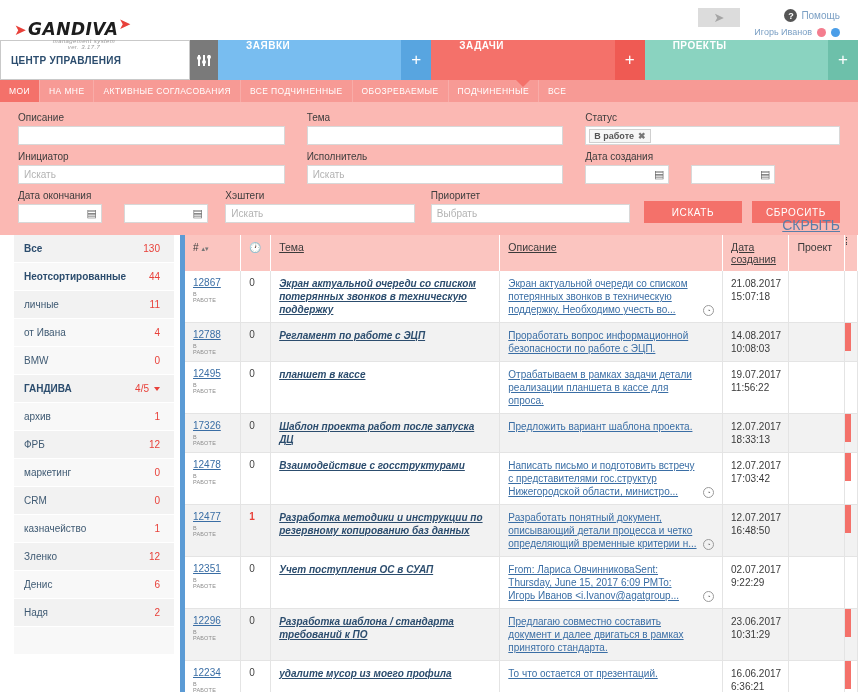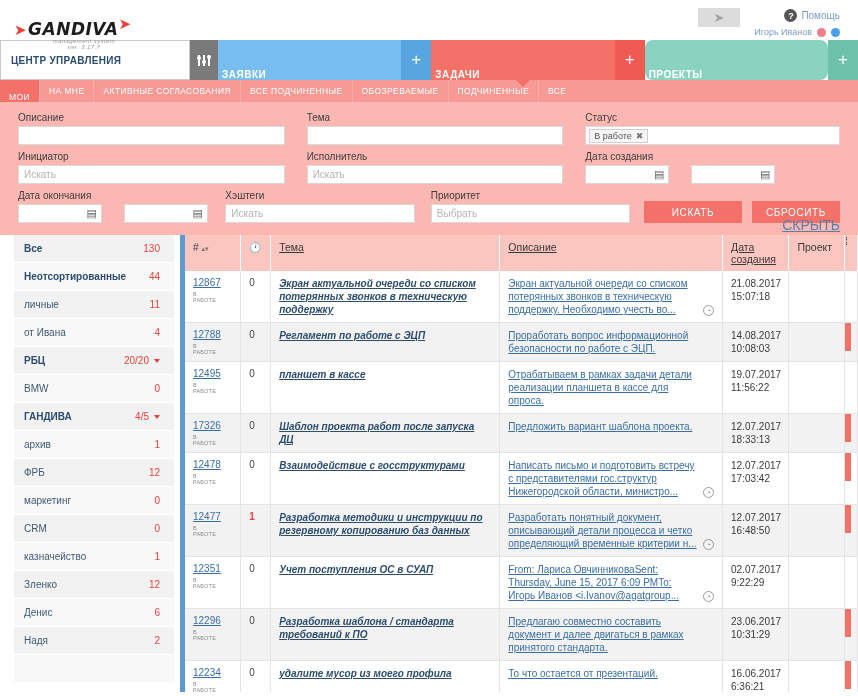--- a/index.html
+++ b/index.html
@@ -74,26 +74,26 @@
   .mod-center {
     width: 190px; border: 1px solid #c9c9c9; background: #fff;
     display: flex; align-items: center; padding-left: 10px;
     font-size: 10px; font-weight: bold; color: #2c4d6e; letter-spacing: .3px;
   }
   .mod-icon-btn {
     width: 28px; background: #7a7a7a; color: #fff;
     display: flex; align-items: center; justify-content: center;
   }
   .mod-tab {
-    flex: 1; display: flex; align-items: flex-end; padding-left: 4px;
+    flex: 1; display: flex; align-items: flex-start; padding-left: 28px;
     font-size: 10px; font-weight: bold; color: #fff; letter-spacing: .5px;
   }
   .mod-tab.zayavki { background: #78bdf0; }
   .mod-tab.zadachi { background: #f4716a; position: relative; }
-  .mod-tab.proekty { background: #8ad3c0; border-radius: 8px; }
+  .mod-tab.proekty { background: #8ad3c0; }
   .mod-plus {
     width: 30px; display: flex; align-items: center; justify-content: center;
     color: #fff; font-size: 17px; font-weight: 300; cursor: pointer;
   }
   .plus-blue { background: #58a5e0; }
   .plus-red  { background: #ef5a53; }
   .plus-green{ background: #6dc0aa; }
   .mod-arrow {
     position: absolute; bottom: -7px; left: 50%; margin-left: -7px;
     width: 0; height: 0; border-left: 7px solid transparent;
@@ -102,21 +102,21 @@
 
   
   .subtabs {
     display: flex; height: 22px; background: #f79a95; align-items: stretch;
   }
   .subtab {
     display: flex; align-items: center; padding: 0 9px;
     font-size: 8.5px; color: #fff; letter-spacing: .4px;
     border-right: 1px solid #f8aca8; cursor: pointer; white-space: nowrap;
   }
-  .subtab.active { background: #f4716a; position: relative; align-items: flex-end; }
+  .subtab.active { background: #f4716a; position: relative; }
   .subtab.active .tab-arrow {
     position: absolute; bottom: -6px; left: 50%; margin-left: -6px;
     width: 0; height: 0; border-left: 6px solid transparent;
     border-right: 6px solid transparent; border-top: 6px solid #f4716a;
   }
   .subtab.rest { flex: 1; border-right: 0; }
 
   
   .filter {
     background: #fbb8b3; padding: 10px 18px 6px 18px; position: relative;
@@ -136,21 +136,21 @@
     padding-right: 4px;
   }
   .cal-icon { font-size: 11px; color: #666; line-height: 11px; }
   .status-field {
     height: 19px; border: 1px solid #d8d8d8; background: #fff;
     display: flex; align-items: center; padding: 0 3px;
   }
   .chip {
     display: inline-flex; align-items: center; gap: 4px;
     border: 1px solid #cfcfcf; background: #f6f6f6;
-    font-size: 9px; color: #555; padding: 1px 4px; height: 14px;
+    font-size: 9px; color: #555; padding: 1px 4px; height: 14px; font-weight: bold;
   }
   .chip-x { font-size: 9px; color: #777; cursor: pointer; }
   .btn {
     height: 22px; border: 0; color: #fff; font-size: 10px;
     letter-spacing: .6px; cursor: pointer;
     font-family: "Liberation Sans", sans-serif;
   }
   .btn-search { background: #f4716a; width: 98px; }
   .btn-reset  { background: #f4716a; width: 88px; }
   .hide-link {
@@ -422,27 +422,20 @@
         <div class="sb-item">
           <span class="sb-name">личные</span>
           <span class="sb-count">
             <span>11</span>
           </span>
         </div>
         <div class="sb-item alt">
           <span class="sb-name">от Ивана</span>
           <span class="sb-count">
             <span>4</span>
-          </span>
-        </div>
-        <div class="sb-item">
-          <span class="sb-name bold">РБЦ</span>
-          <span class="sb-count">
-            <span>20/20</span>
-            <span class="sb-caret"></span>
           </span>
         </div>
         <div class="sb-item alt">
           <span class="sb-name">BMW</span>
           <span class="sb-count">
             <span>0</span>
           </span>
         </div>
         <div class="sb-item">
           <span class="sb-name bold">ГАНДИВА</span>

